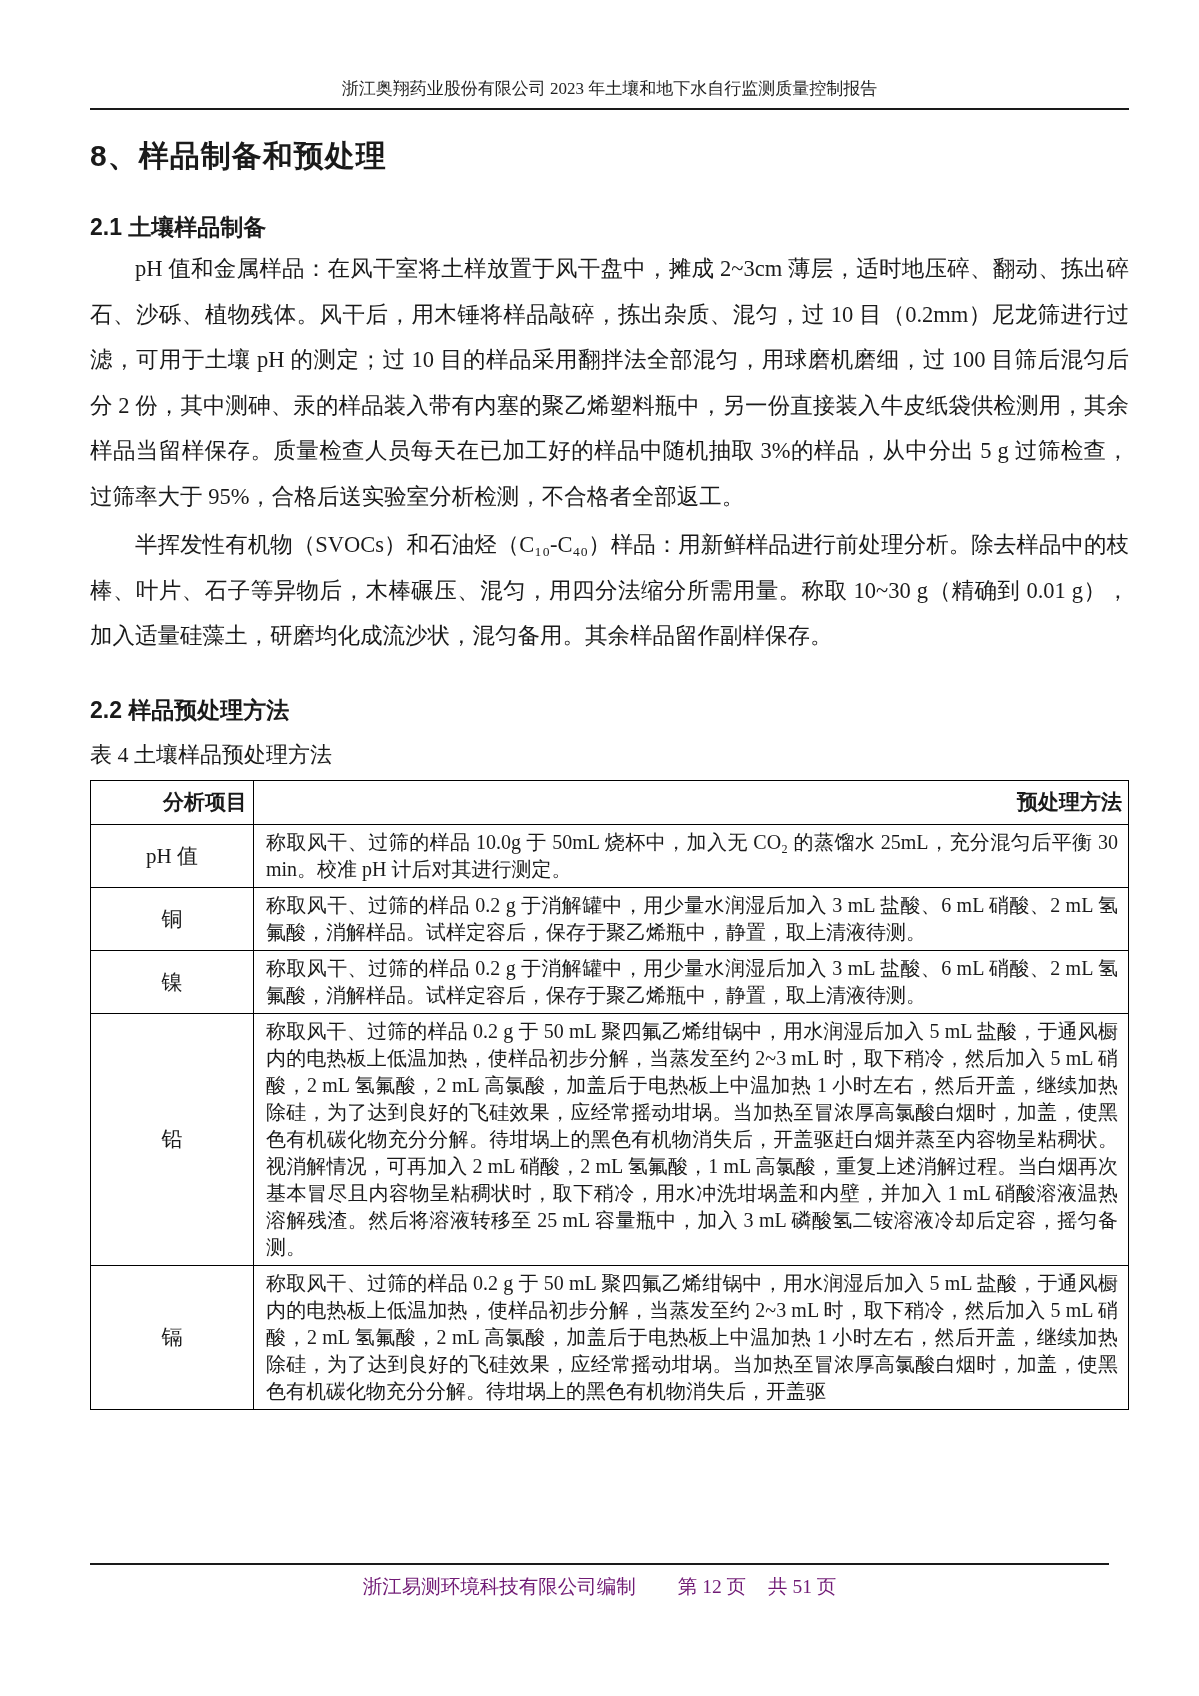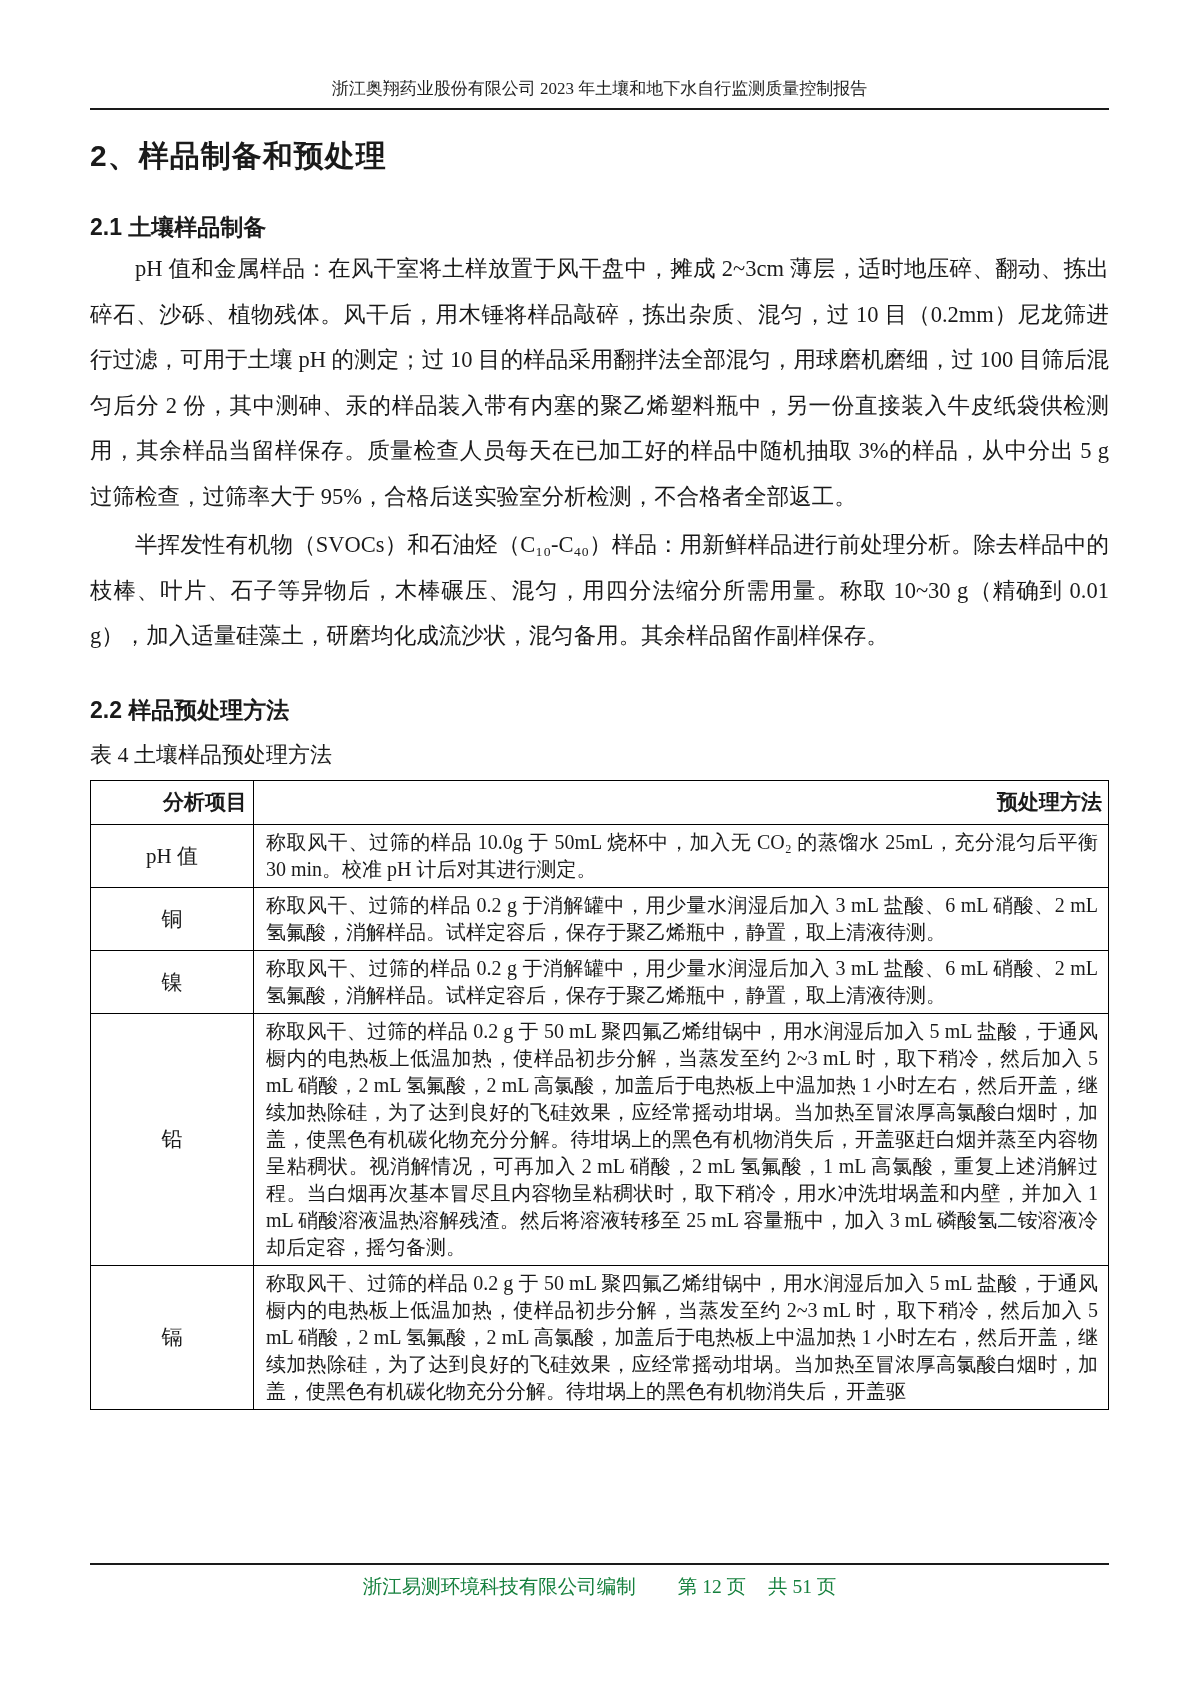--- a/index.html
+++ b/index.html
@@ -2,21 +2,21 @@
 <html lang="zh"><head>
 <meta charset="utf-8">
 <style>
   html,body { margin:0; padding:0; background:#ffffff; }
   .page {
     position:relative;
     width:1199px; height:1696px;
     margin:0 auto;
     background:#ffffff;
     box-sizing:border-box;
-    padding:78px 90px 0 90px;
+    padding:78px 70px 0 90px;
     overflow:hidden;
     color:#1a1a1a;
     font-family:"Liberation Serif","DejaVu Serif",serif;
   }
   .doc-header {
     text-align:center;
     font-size:17px;
     line-height:22px;
     padding-bottom:8px;
     border-bottom:2px solid #1a1a1a;
@@ -84,35 +84,35 @@
     padding:4px 10px 4px 12px;
   }
   .doc-footer {
     position:absolute;
     left:90px; right:90px; bottom:0; top:1563px;
     background:#ffffff;
     border-top:2px solid #1a1a1a;
     padding-top:8px;
     text-align:center;
     font-size:19.5px;
-    color:#15803d;
+    color:#701a75;
   }
   .doc-footer .gap-wide { display:inline-block; width:42px; }
   .doc-footer .gap { display:inline-block; width:22px; }
 </style>
 </head>
 <body>
 
 <div class="page">
 
   <div class="doc-header">
     <span>浙江奥翔药业股份有限公司 2023 年土壤和地下水自行监测质量控制报告</span>
   </div>
 
-  <div class="h1">2、样品制备和预处理</div>
+  <div class="h1">8、样品制备和预处理</div>
 
   <div class="h2">2.1 土壤样品制备</div>
 
   <p class="para">pH 值和金属样品：在风干室将土样放置于风干盘中，摊成 2~3cm 薄层，适时地压碎、翻动、拣出碎石、沙砾、植物残体。风干后，用木锤将样品敲碎，拣出杂质、混匀，过 10 目（0.2mm）尼龙筛进行过滤，可用于土壤 pH 的测定；过 10 目的样品采用翻拌法全部混匀，用球磨机磨细，过 100 目筛后混匀后分 2 份，其中测砷、汞的样品装入带有内塞的聚乙烯塑料瓶中，另一份直接装入牛皮纸袋供检测用，其余样品当留样保存。质量检查人员每天在已加工好的样品中随机抽取 3%的样品，从中分出 5 g 过筛检查，过筛率大于 95%，合格后送实验室分析检测，不合格者全部返工。</p>
   <p class="para">半挥发性有机物（SVOCs）和石油烃（C₁₀-C₄₀）样品：用新鲜样品进行前处理分析。除去样品中的枝棒、叶片、石子等异物后，木棒碾压、混匀，用四分法缩分所需用量。称取 10~30 g（精确到 0.01 g），加入适量硅藻土，研磨均化成流沙状，混匀备用。其余样品留作副样保存。</p>
 
   <div class="h2">2.2 样品预处理方法</div>
 
 
   <div class="table-caption">表 4 土壤样品预处理方法</div>

